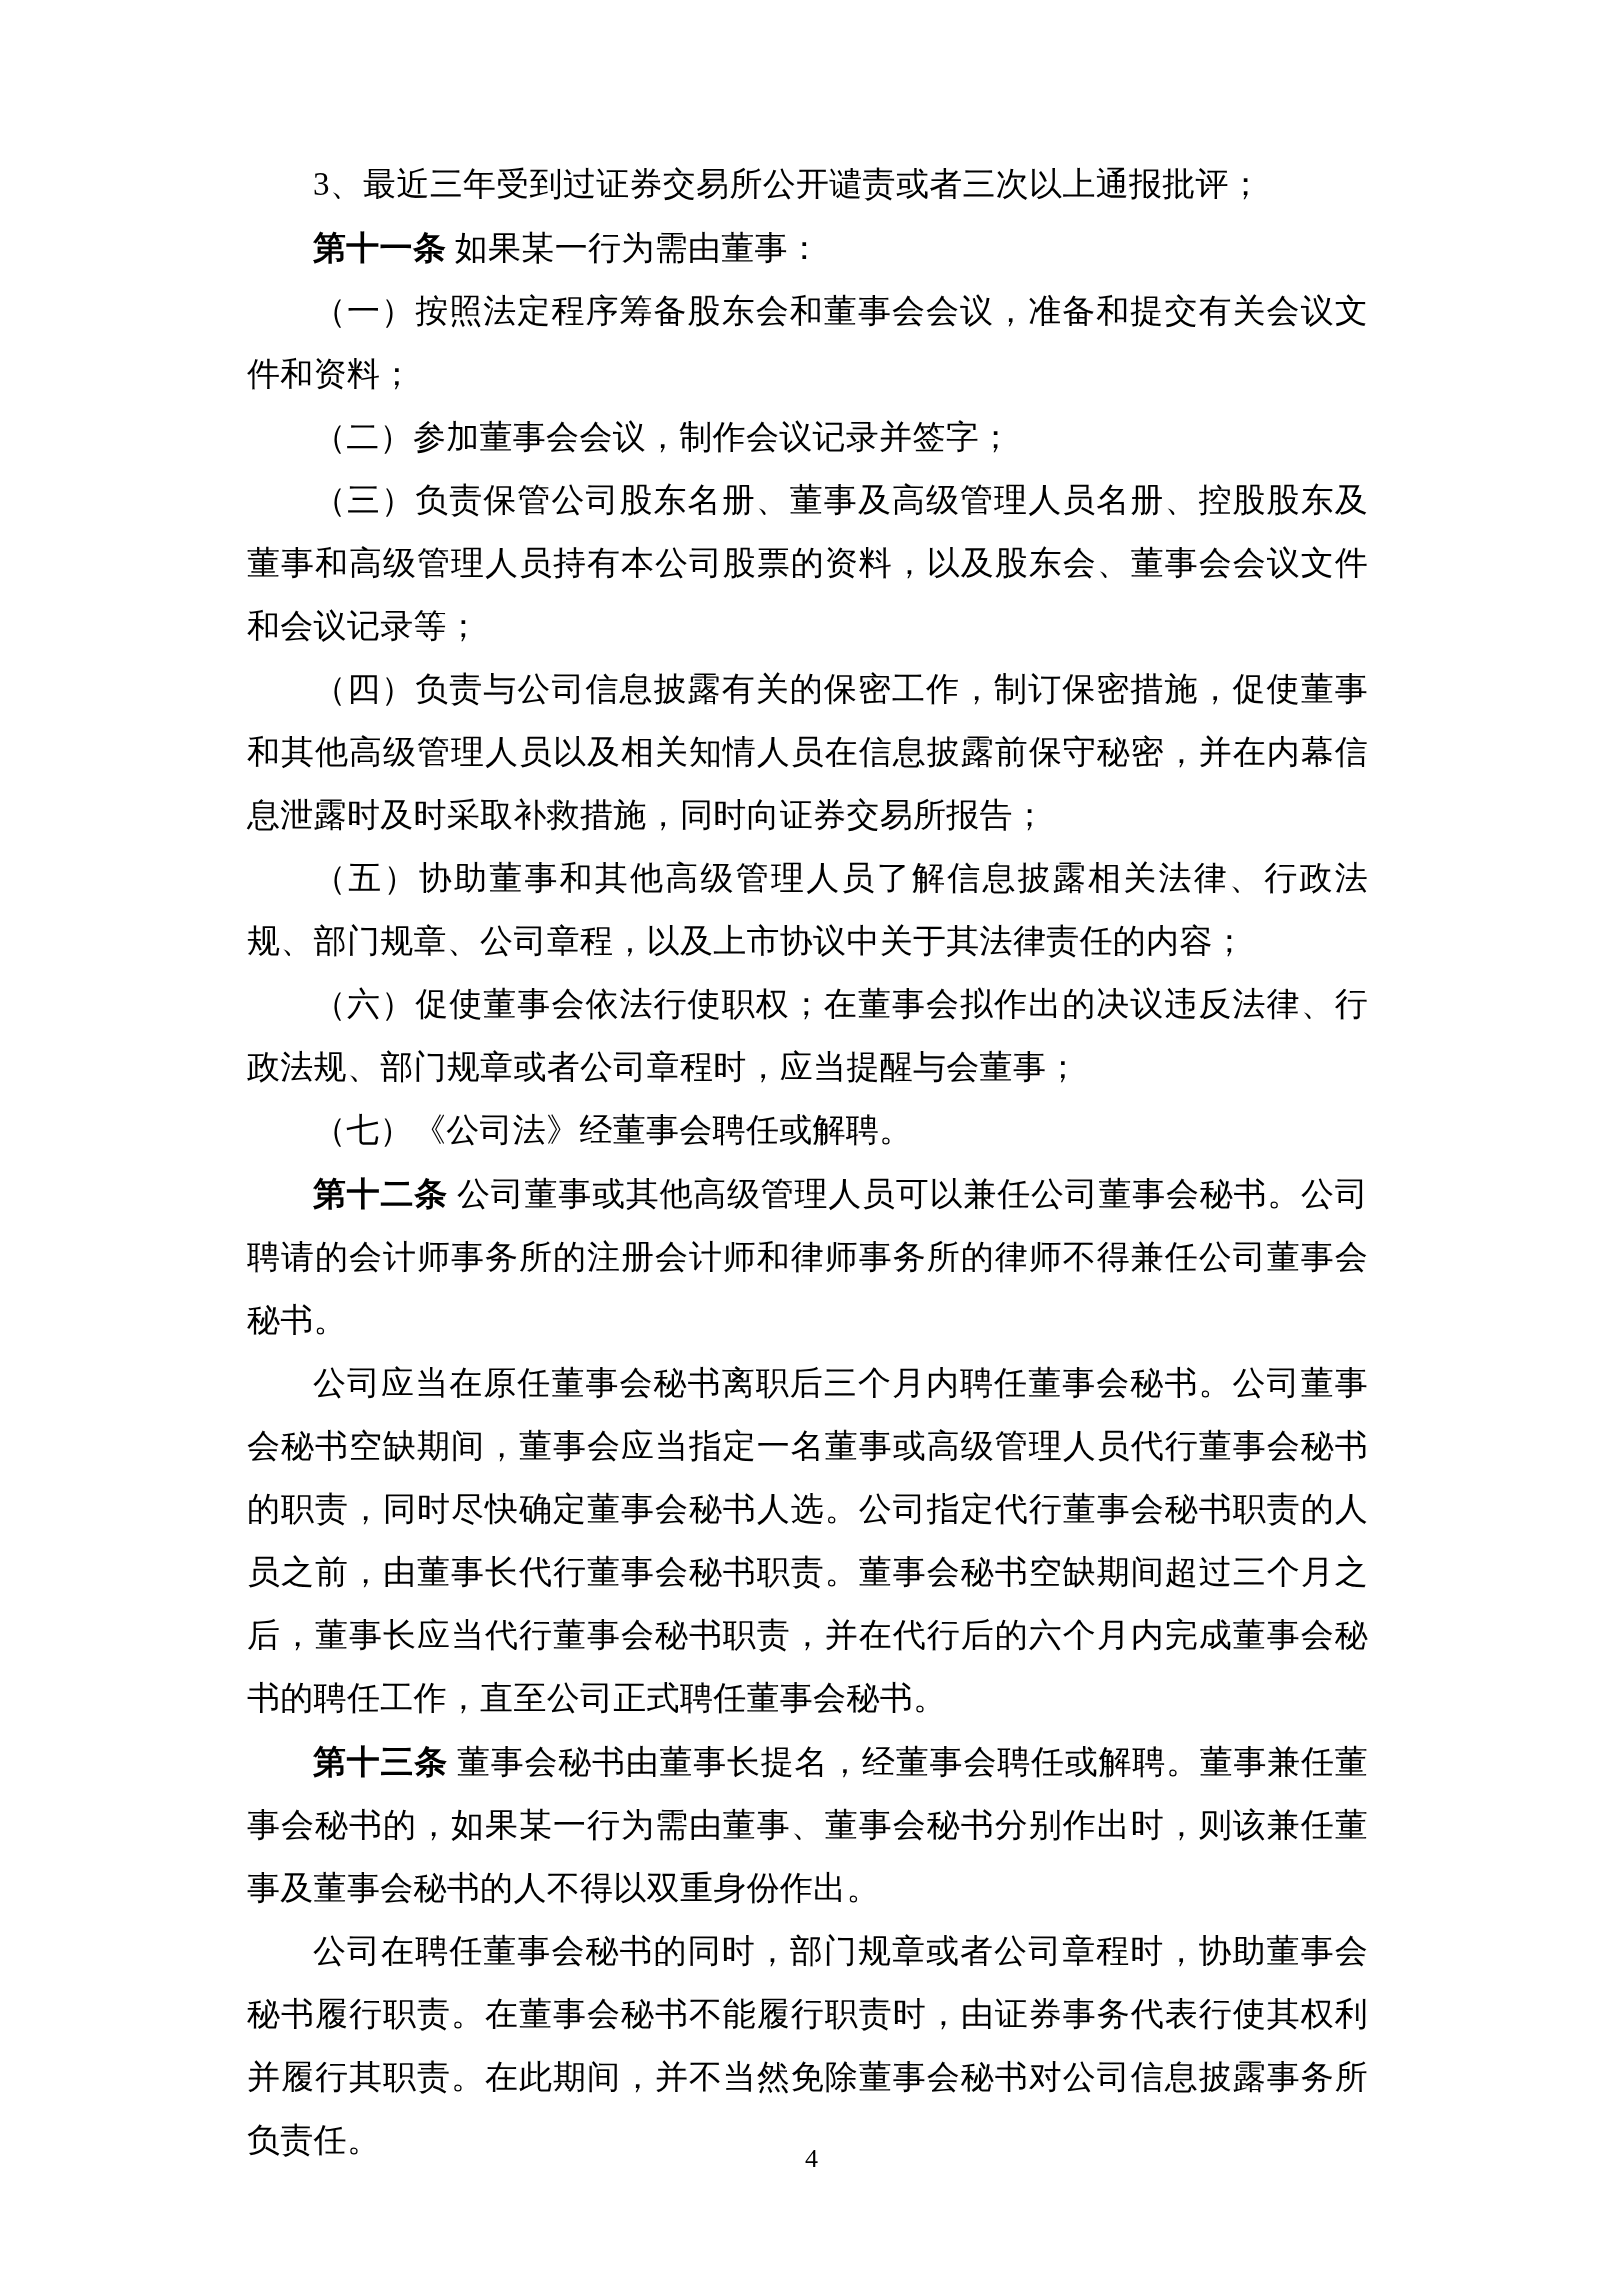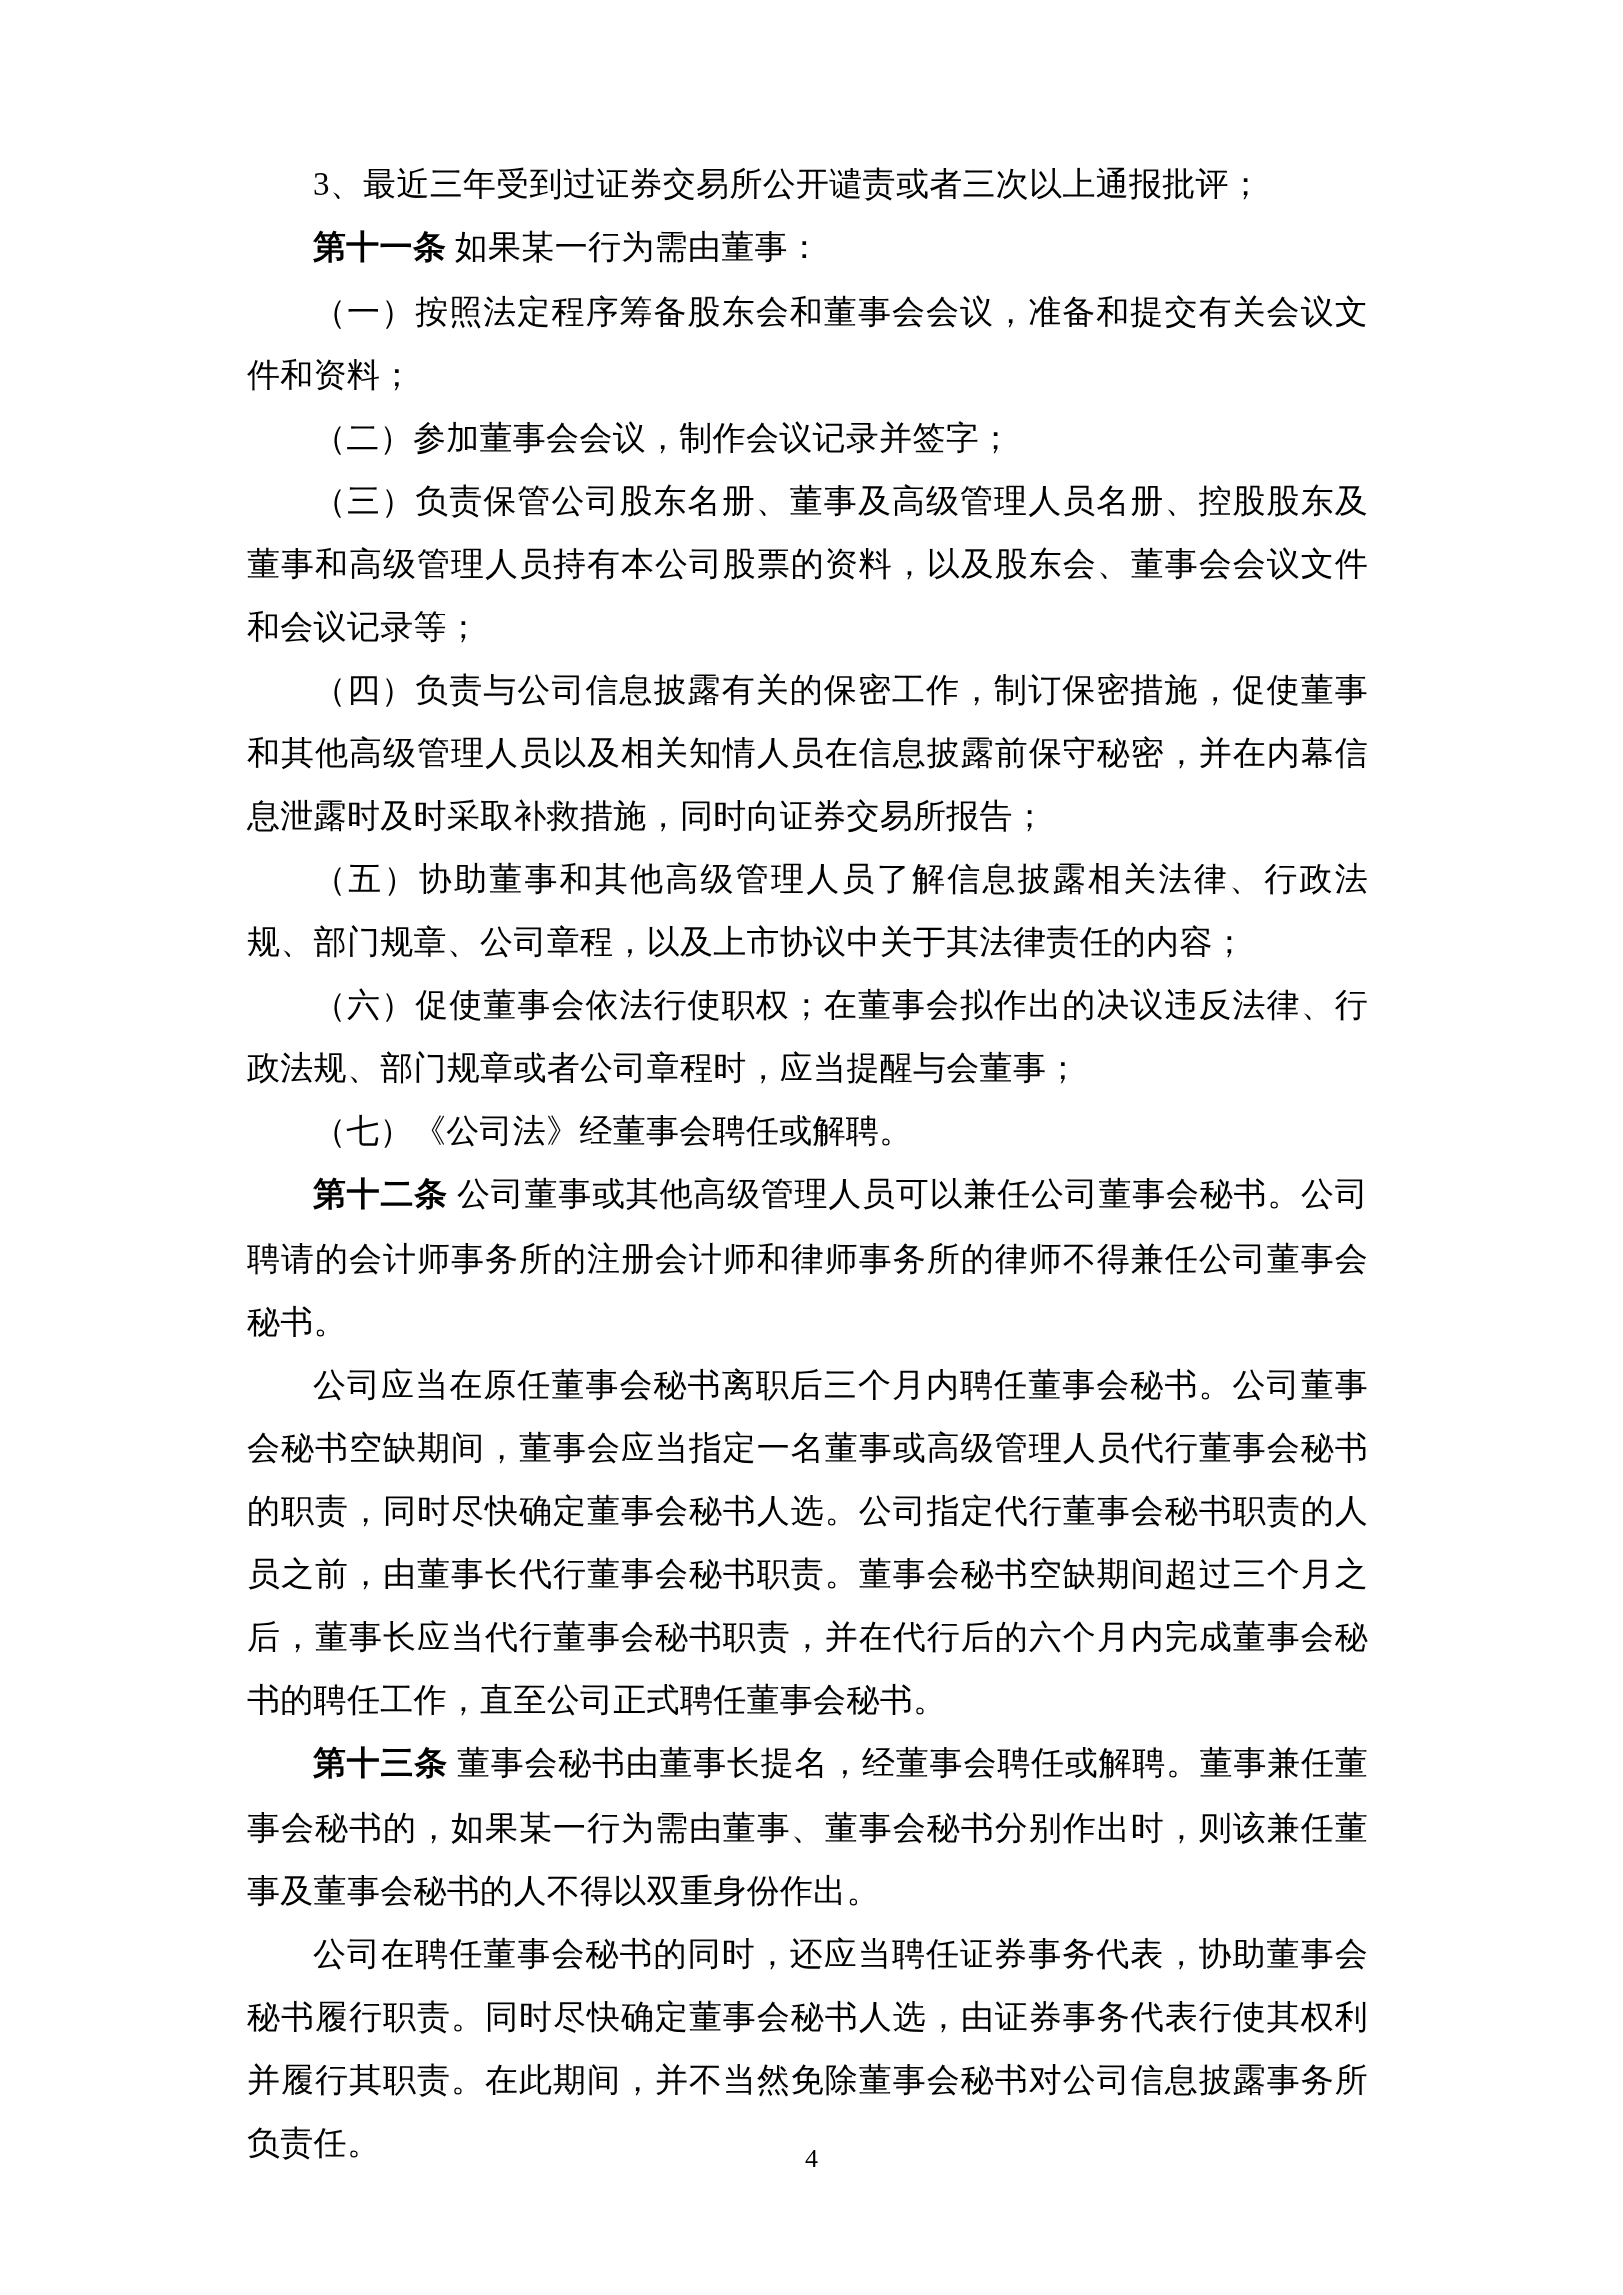--- a/index.html
+++ b/index.html
@@ -28,21 +28,21 @@
     font-size: 33px;
     line-height: 63px;
     text-align: justify;
     letter-spacing: 0.3px;
   }
   .para {
     text-indent: 2em;
     margin: 0;
   }
   .clause {
-    font-family: Liberation Mono, monospace;
+    font-family: Liberation Sans, sans-serif;
     font-weight: bold;
   }
   .footer {
     position: absolute;
     left: 0;
     top: 2140px;
     width: 1623px;
     text-align: center;
     font-size: 26px;
     line-height: 37px;
@@ -58,20 +58,20 @@
     <p class="para"><span>（一）按照法定程序筹备股东会和董事会会议，准备和提交有关会议文件和资料；</span></p>
     <p class="para"><span>（二）参加董事会会议，制作会议记录并签字；</span></p>
     <p class="para"><span>（三）负责保管公司股东名册、董事及高级管理人员名册、控股股东及董事和高级管理人员持有本公司股票的资料，以及股东会、董事会会议文件和会议记录等；</span></p>
     <p class="para"><span>（四）负责与公司信息披露有关的保密工作，制订保密措施，促使董事和其他高级管理人员以及相关知情人员在信息披露前保守秘密，并在内幕信息泄露时及时采取补救措施，同时向证券交易所报告；</span></p>
     <p class="para"><span>（五）协助董事和其他高级管理人员了解信息披露相关法律、行政法规、部门规章、公司章程，以及上市协议中关于其法律责任的内容；</span></p>
     <p class="para"><span>（六）促使董事会依法行使职权；在董事会拟作出的决议违反法律、行政法规、部门规章或者公司章程时，应当提醒与会董事；</span></p>
     <p class="para"><span>（七）《公司法》经董事会聘任或解聘。</span></p>
     <p class="para"><b class="clause">第十二条</b><span> 公司董事或其他高级管理人员可以兼任公司董事会秘书。公司聘请的会计师事务所的注册会计师和律师事务所的律师不得兼任公司董事会秘书。</span></p>
     <p class="para"><span>公司应当在原任董事会秘书离职后三个月内聘任董事会秘书。公司董事会秘书空缺期间，董事会应当指定一名董事或高级管理人员代行董事会秘书的职责，同时尽快确定董事会秘书人选。公司指定代行董事会秘书职责的人员之前，由董事长代行董事会秘书职责。董事会秘书空缺期间超过三个月之后，董事长应当代行董事会秘书职责，并在代行后的六个月内完成董事会秘书的聘任工作，直至公司正式聘任董事会秘书。</span></p>
     <p class="para"><b class="clause">第十三条</b><span> 董事会秘书由董事长提名，经董事会聘任或解聘。董事兼任董事会秘书的，如果某一行为需由董事、董事会秘书分别作出时，则该兼任董事及董事会秘书的人不得以双重身份作出。</span></p>
-    <p class="para"><span>公司在聘任董事会秘书的同时，还应当聘任证券事务代表，协助董事会秘书履行职责。同时尽快确定董事会秘书人选，由证券事务代表行使其权利并履行其职责。在此期间，并不当然免除董事会秘书对公司信息披露事务所负责任。</span></p>
+    <p class="para"><span>公司在聘任董事会秘书的同时，部门规章或者公司章程时，协助董事会秘书履行职责。在董事会秘书不能履行职责时，由证券事务代表行使其权利并履行其职责。在此期间，并不当然免除董事会秘书对公司信息披露事务所负责任。</span></p>
   </main>
 
   <footer class="footer">
     <span>4</span>
   </footer>
 </div>
 
 
 </body></html>

